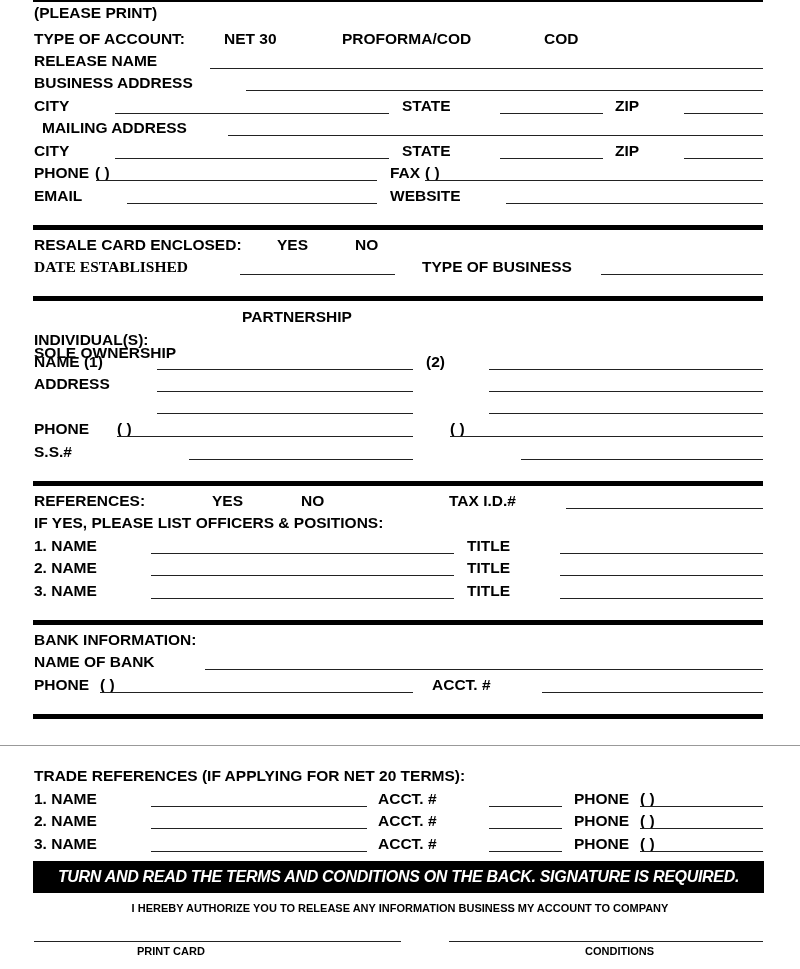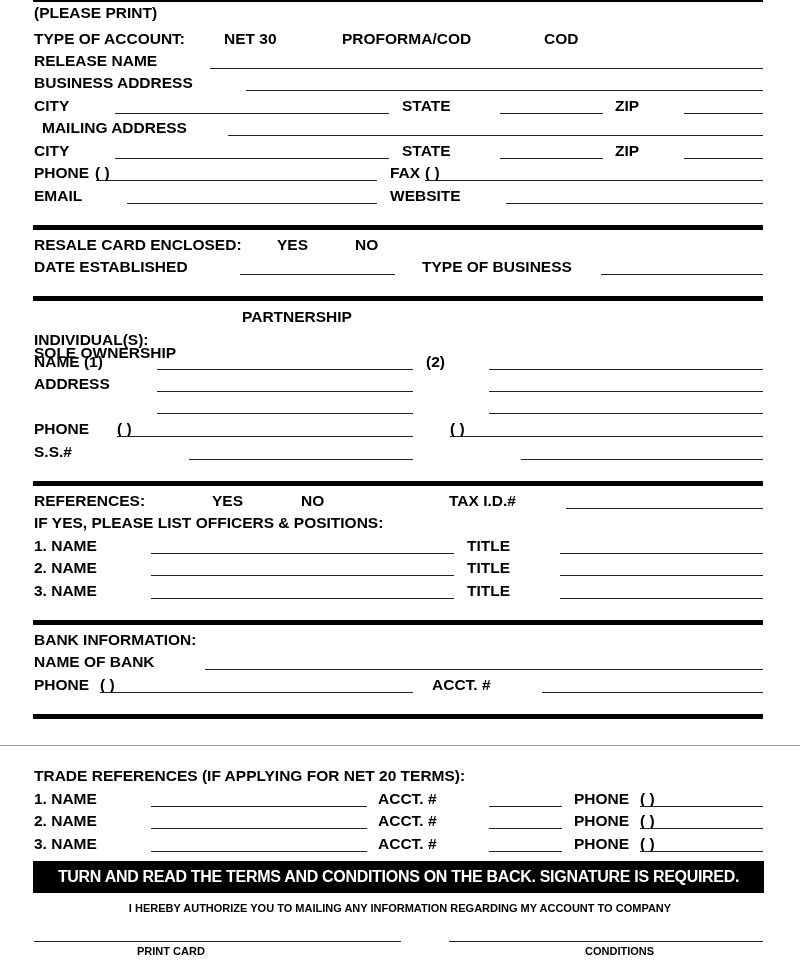--- a/index.html
+++ b/index.html
@@ -2,21 +2,21 @@
 <html><head>
 <meta charset="utf-8">
 <style>
   html, body { margin:0; padding:0; background:#fff; }
   body { width:800px; height:969px; position:relative; overflow:hidden;
          font-family:"Liberation Sans", "DejaVu Sans", sans-serif; color:#000; }
   .t { position:absolute; font-weight:bold; font-size:15.5px; line-height:18px; white-space:nowrap; }
   .ln { position:absolute; height:0; border-top:1.3px solid #222; }
   .bar { position:absolute; left:33px; width:730px; height:5px; background:#000; }
   .banner { position:absolute; left:33px; top:861px; width:731px; height:32px; background:#000; color:#fff;
-            font-weight:bold; font-size:16px; line-height:32px; text-align:center; letter-spacing:-0.3px; }
+            font-weight:bold; font-size:16px; line-height:32px; text-align:center; letter-spacing:-0.3px;font-style:italic; }
   .small { position:absolute; font-weight:bold; font-size:11px; line-height:13px; white-space:nowrap; }
   .divider { position:absolute; left:0; top:745px; width:800px; height:1px; background:#999; }
 </style>
 </head>
 <body>
 
 <div class="bar" style="top:0;height:2px;"></div>
 
 <div class="t" style="left:34px;top:4px;">(PLEASE PRINT)</div>
 
@@ -59,21 +59,21 @@
 <div class="ln" style="left:127px;top:203px;width:250px;"></div>
 <div class="t" style="left:390px;top:187px;">WEBSITE</div>
 <div class="ln" style="left:506px;top:203px;width:257px;"></div>
 
 <div class="bar" style="top:225px;"></div>
 
 <div class="t" style="left:34px;top:236px;">RESALE CARD ENCLOSED:</div>
 <div class="t" style="left:277px;top:236px;">YES</div>
 <div class="t" style="left:355px;top:236px;">NO</div>
 
-<div class="t" style="left:34px;top:258px;">DATE ESTABLISHED</div>
+<div class="t" style="left:34px;top:258px;font-family:Liberation Serif, serif;">DATE ESTABLISHED</div>
 <div class="ln" style="left:240px;top:274px;width:155px;"></div>
 <div class="t" style="left:422px;top:258px;">TYPE OF BUSINESS</div>
 <div class="ln" style="left:601px;top:274px;width:162px;"></div>
 
 <div class="bar" style="top:296px;"></div>
 
 <div class="t" style="left:34px;top:308px;margin-top:36px;">SOLE OWNERSHIP</div>
 <div class="t" style="left:242px;top:308px;">PARTNERSHIP</div>
 <div class="t" style="left:34px;top:331px;">INDIVIDUAL(S):</div>
 
@@ -160,18 +160,18 @@
 <div class="t" style="left:34px;top:835px;">3.  NAME</div>
 <div class="ln" style="left:151px;top:851px;width:216px;"></div>
 <div class="t" style="left:378px;top:835px;">ACCT. #</div>
 <div class="ln" style="left:489px;top:851px;width:73px;"></div>
 <div class="t" style="left:574px;top:835px;">PHONE</div>
 <div class="t" style="left:640px;top:835px;">(    )</div>
 <div class="ln" style="left:640px;top:851px;width:123px;"></div>
 
 <div class="banner">TURN AND READ THE TERMS AND CONDITIONS ON THE BACK. SIGNATURE IS REQUIRED.</div>
 
-<div class="small" style="left:0;width:800px;text-align:center;top:902px;">I HEREBY AUTHORIZE YOU TO MAILING ANY INFORMATION REGARDING MY ACCOUNT TO COMPANY</div>
+<div class="small" style="left:0;width:800px;text-align:center;top:902px;">I HEREBY AUTHORIZE YOU TO RELEASE ANY INFORMATION BUSINESS MY ACCOUNT TO COMPANY</div>
 
 <div class="ln" style="left:34px;top:941px;width:367px;"></div>
 <div class="ln" style="left:449px;top:941px;width:314px;"></div>
 <div class="small" style="left:137px;top:945px;">PRINT CARD</div>
 <div class="small" style="left:585px;top:945px;">CONDITIONS</div>
 
 </body></html>

